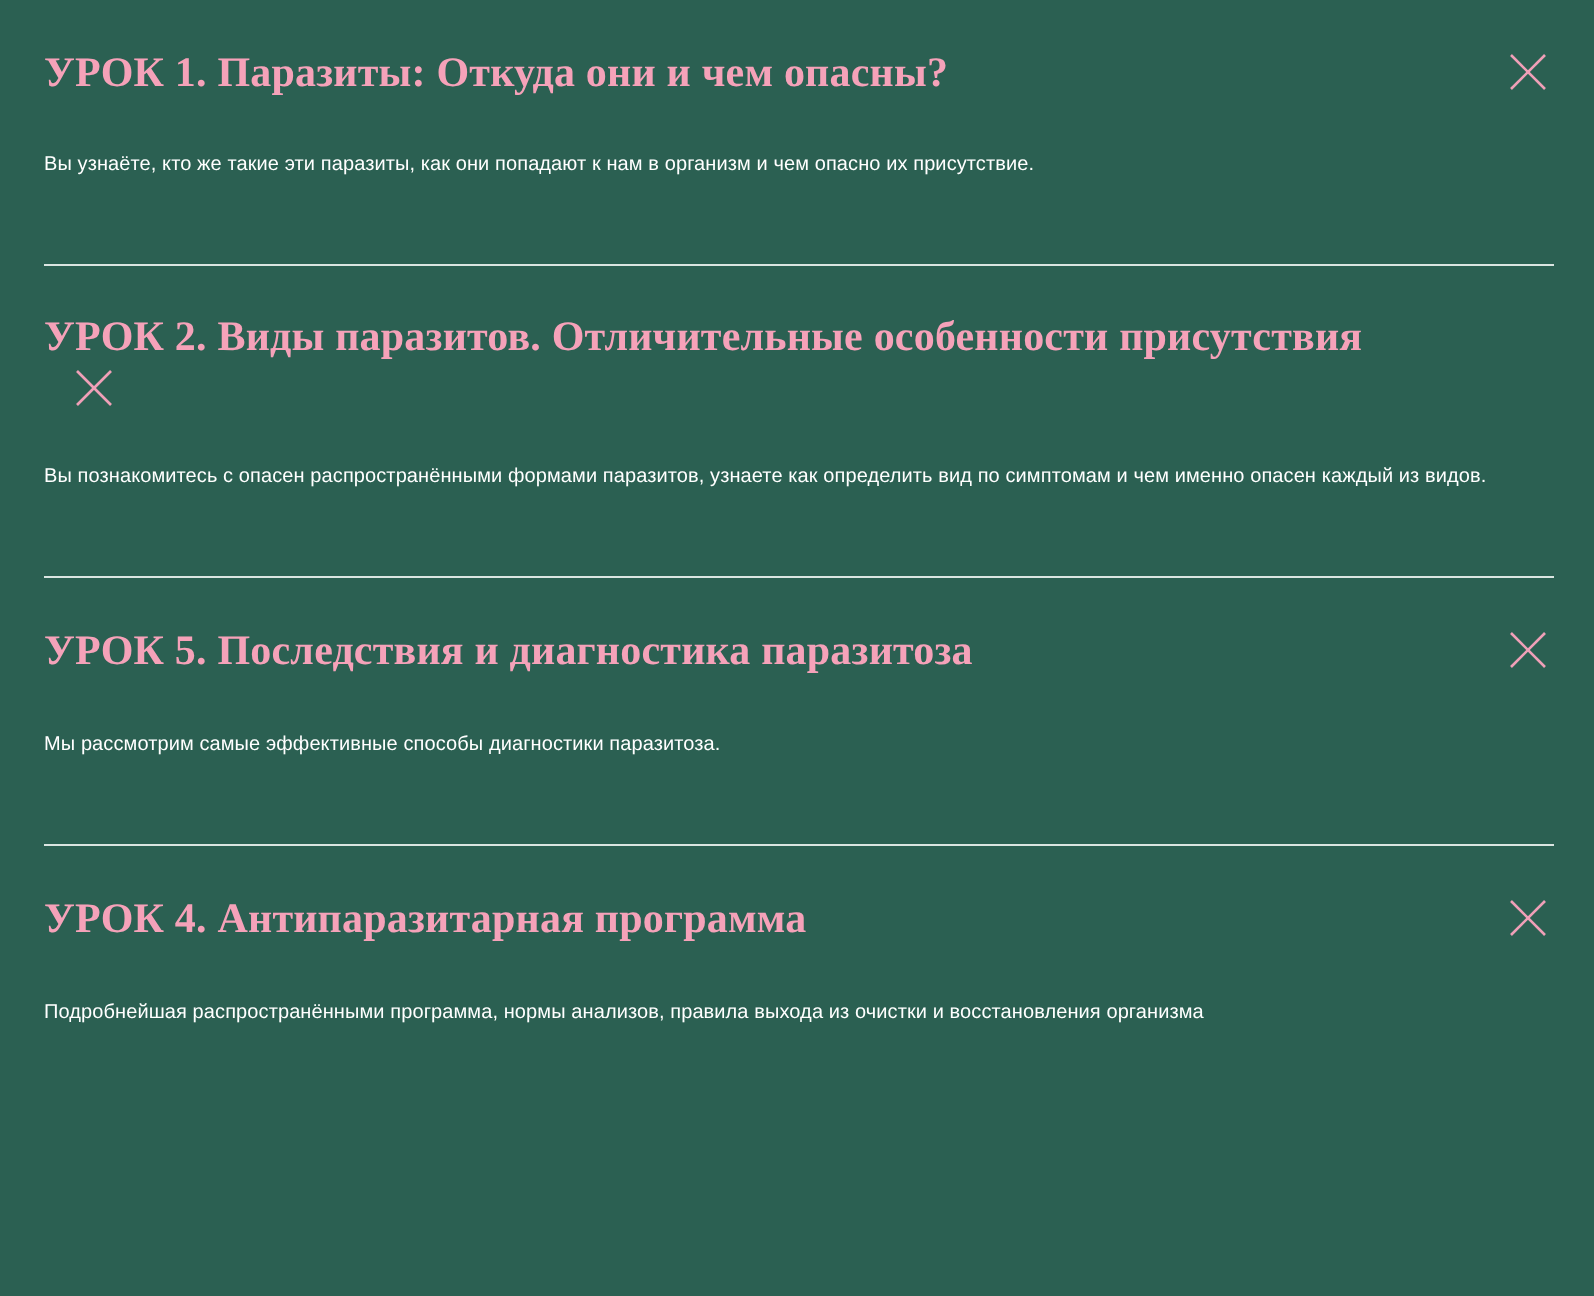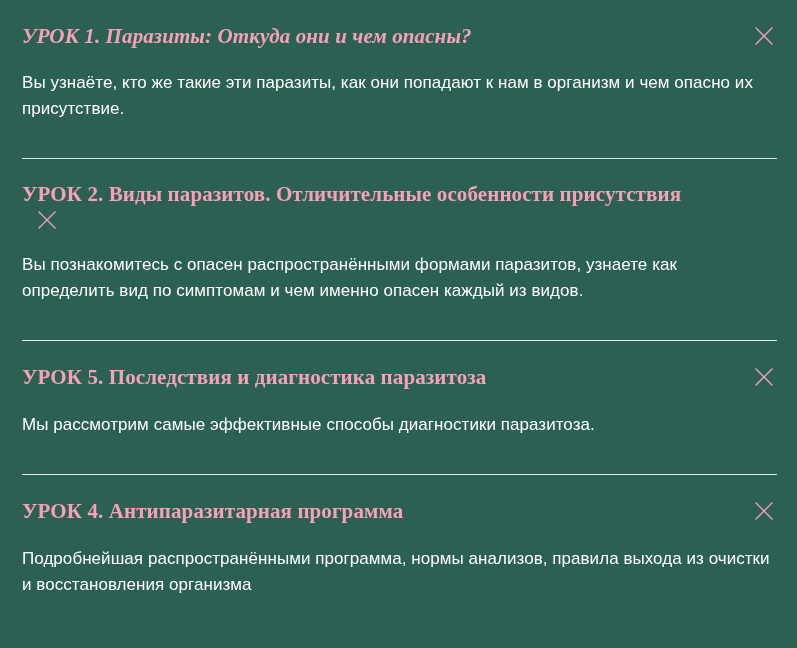--- a/index.html
+++ b/index.html
@@ -64,21 +64,21 @@
   }
   .close-icon-btn svg {
     display: block;
     width: 22px;
     height: 22px;
   }
 
   .lesson-body {
     color: #ffffff;
     font-family: "Liberation Sans", sans-serif;
-    font-size: 17px;
+    font-size: 10px;
     font-weight: 400;
     line-height: 26px;
     letter-spacing: 0.05px;
     padding: 0 22px 0 22px;
     box-sizing: border-box;
     max-width: 795px;
   }
 
   .lesson-body p {
     margin: 0;
@@ -88,21 +88,21 @@
 
   .divider {
     height: 1px;
     background: #e9f1ee;
     margin: 0 20px 0 22px;
     border: 0;
     opacity: 0.92;
   }
 
   
-  .sec-1 .lesson-header { padding-top: 23px; font-style: italic; }
+  .sec-1 .lesson-header { padding-top: 23px; }
   .sec-1 .lesson-body   { padding-top: 21px; }
   .sec-1 .divider-wrap  { padding-top: 36px; }
 
   .sec-2 .lesson-header { padding-top: 22px; flex-direction: column; }
   .sec-2 .lesson-body   { padding-top: 21px; }
   .sec-2 .divider-wrap  { padding-top: 36px; }
 
   .sec-3 .lesson-header { padding-top: 23px; }
   .sec-3 .lesson-body   { padding-top: 22px; }
   .sec-3 .divider-wrap  { padding-top: 36px; }

